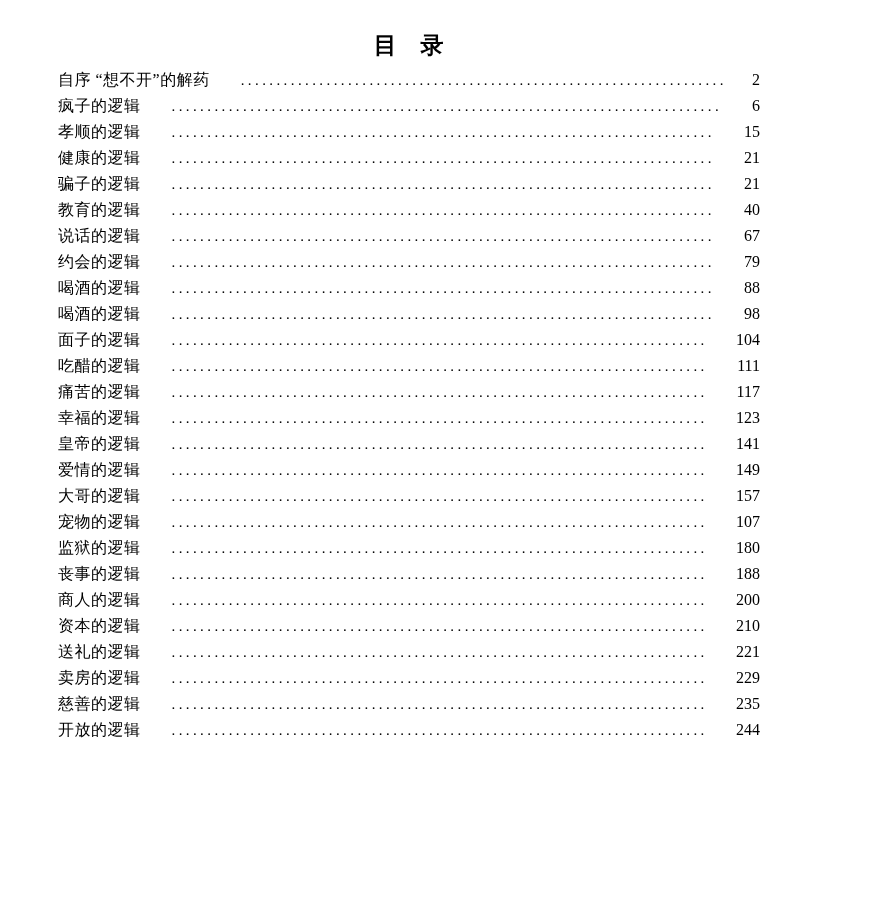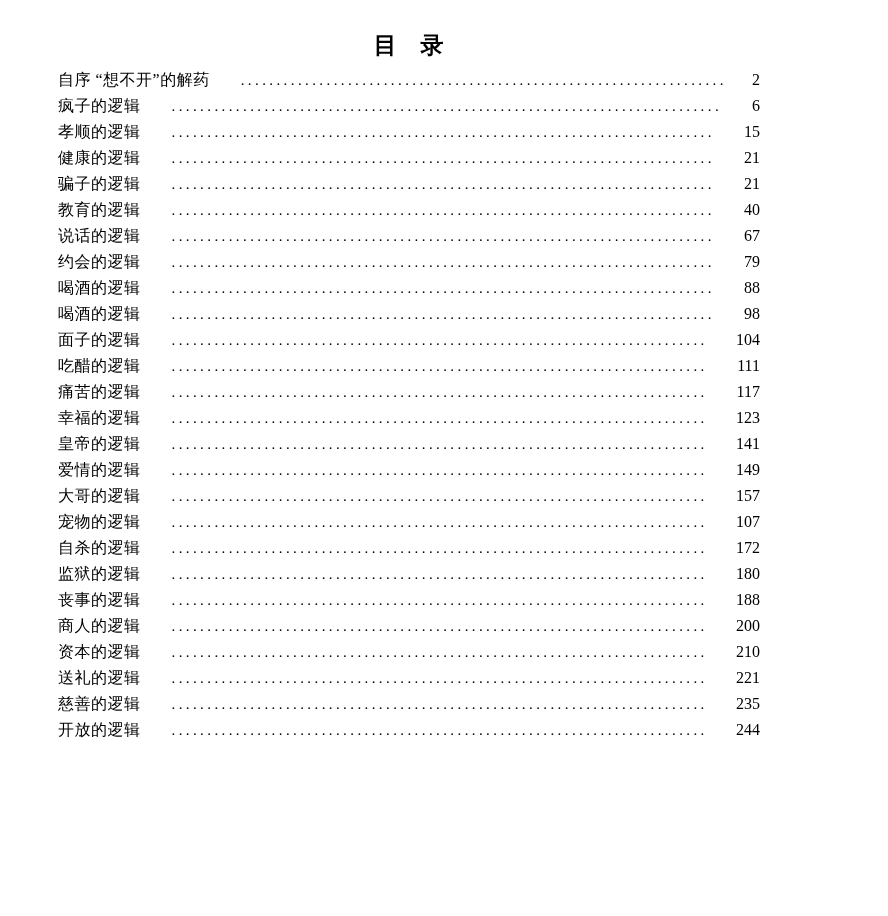--- a/index.html
+++ b/index.html
@@ -171,25 +171,20 @@
     <span class="toc-leader"></span>
     <span class="toc-page">157</span>
   </div>
 
   <div class="toc-row">
     <span class="toc-label">宠物的逻辑</span>
     <span class="toc-leader"></span>
     <span class="toc-page">107</span>
   </div>
 
-  <div class="toc-row">
-    <span class="toc-label">自杀的逻辑</span>
-    <span class="toc-leader"></span>
-    <span class="toc-page">172</span>
-  </div>
 
   <div class="toc-row">
     <span class="toc-label">监狱的逻辑</span>
     <span class="toc-leader"></span>
     <span class="toc-page">180</span>
   </div>
 
   <div class="toc-row">
     <span class="toc-label">丧事的逻辑</span>
     <span class="toc-leader"></span>
@@ -207,20 +202,25 @@
     <span class="toc-leader"></span>
     <span class="toc-page">210</span>
   </div>
 
   <div class="toc-row">
     <span class="toc-label">送礼的逻辑</span>
     <span class="toc-leader"></span>
     <span class="toc-page">221</span>
   </div>
 
+  <div class="toc-row">
+    <span class="toc-label">卖房的逻辑</span>
+    <span class="toc-leader"></span>
+    <span class="toc-page">229</span>
+  </div>
 
   <div class="toc-row">
     <span class="toc-label">慈善的逻辑</span>
     <span class="toc-leader"></span>
     <span class="toc-page">235</span>
   </div>
 
   <div class="toc-row">
     <span class="toc-label">开放的逻辑</span>
     <span class="toc-leader"></span>

